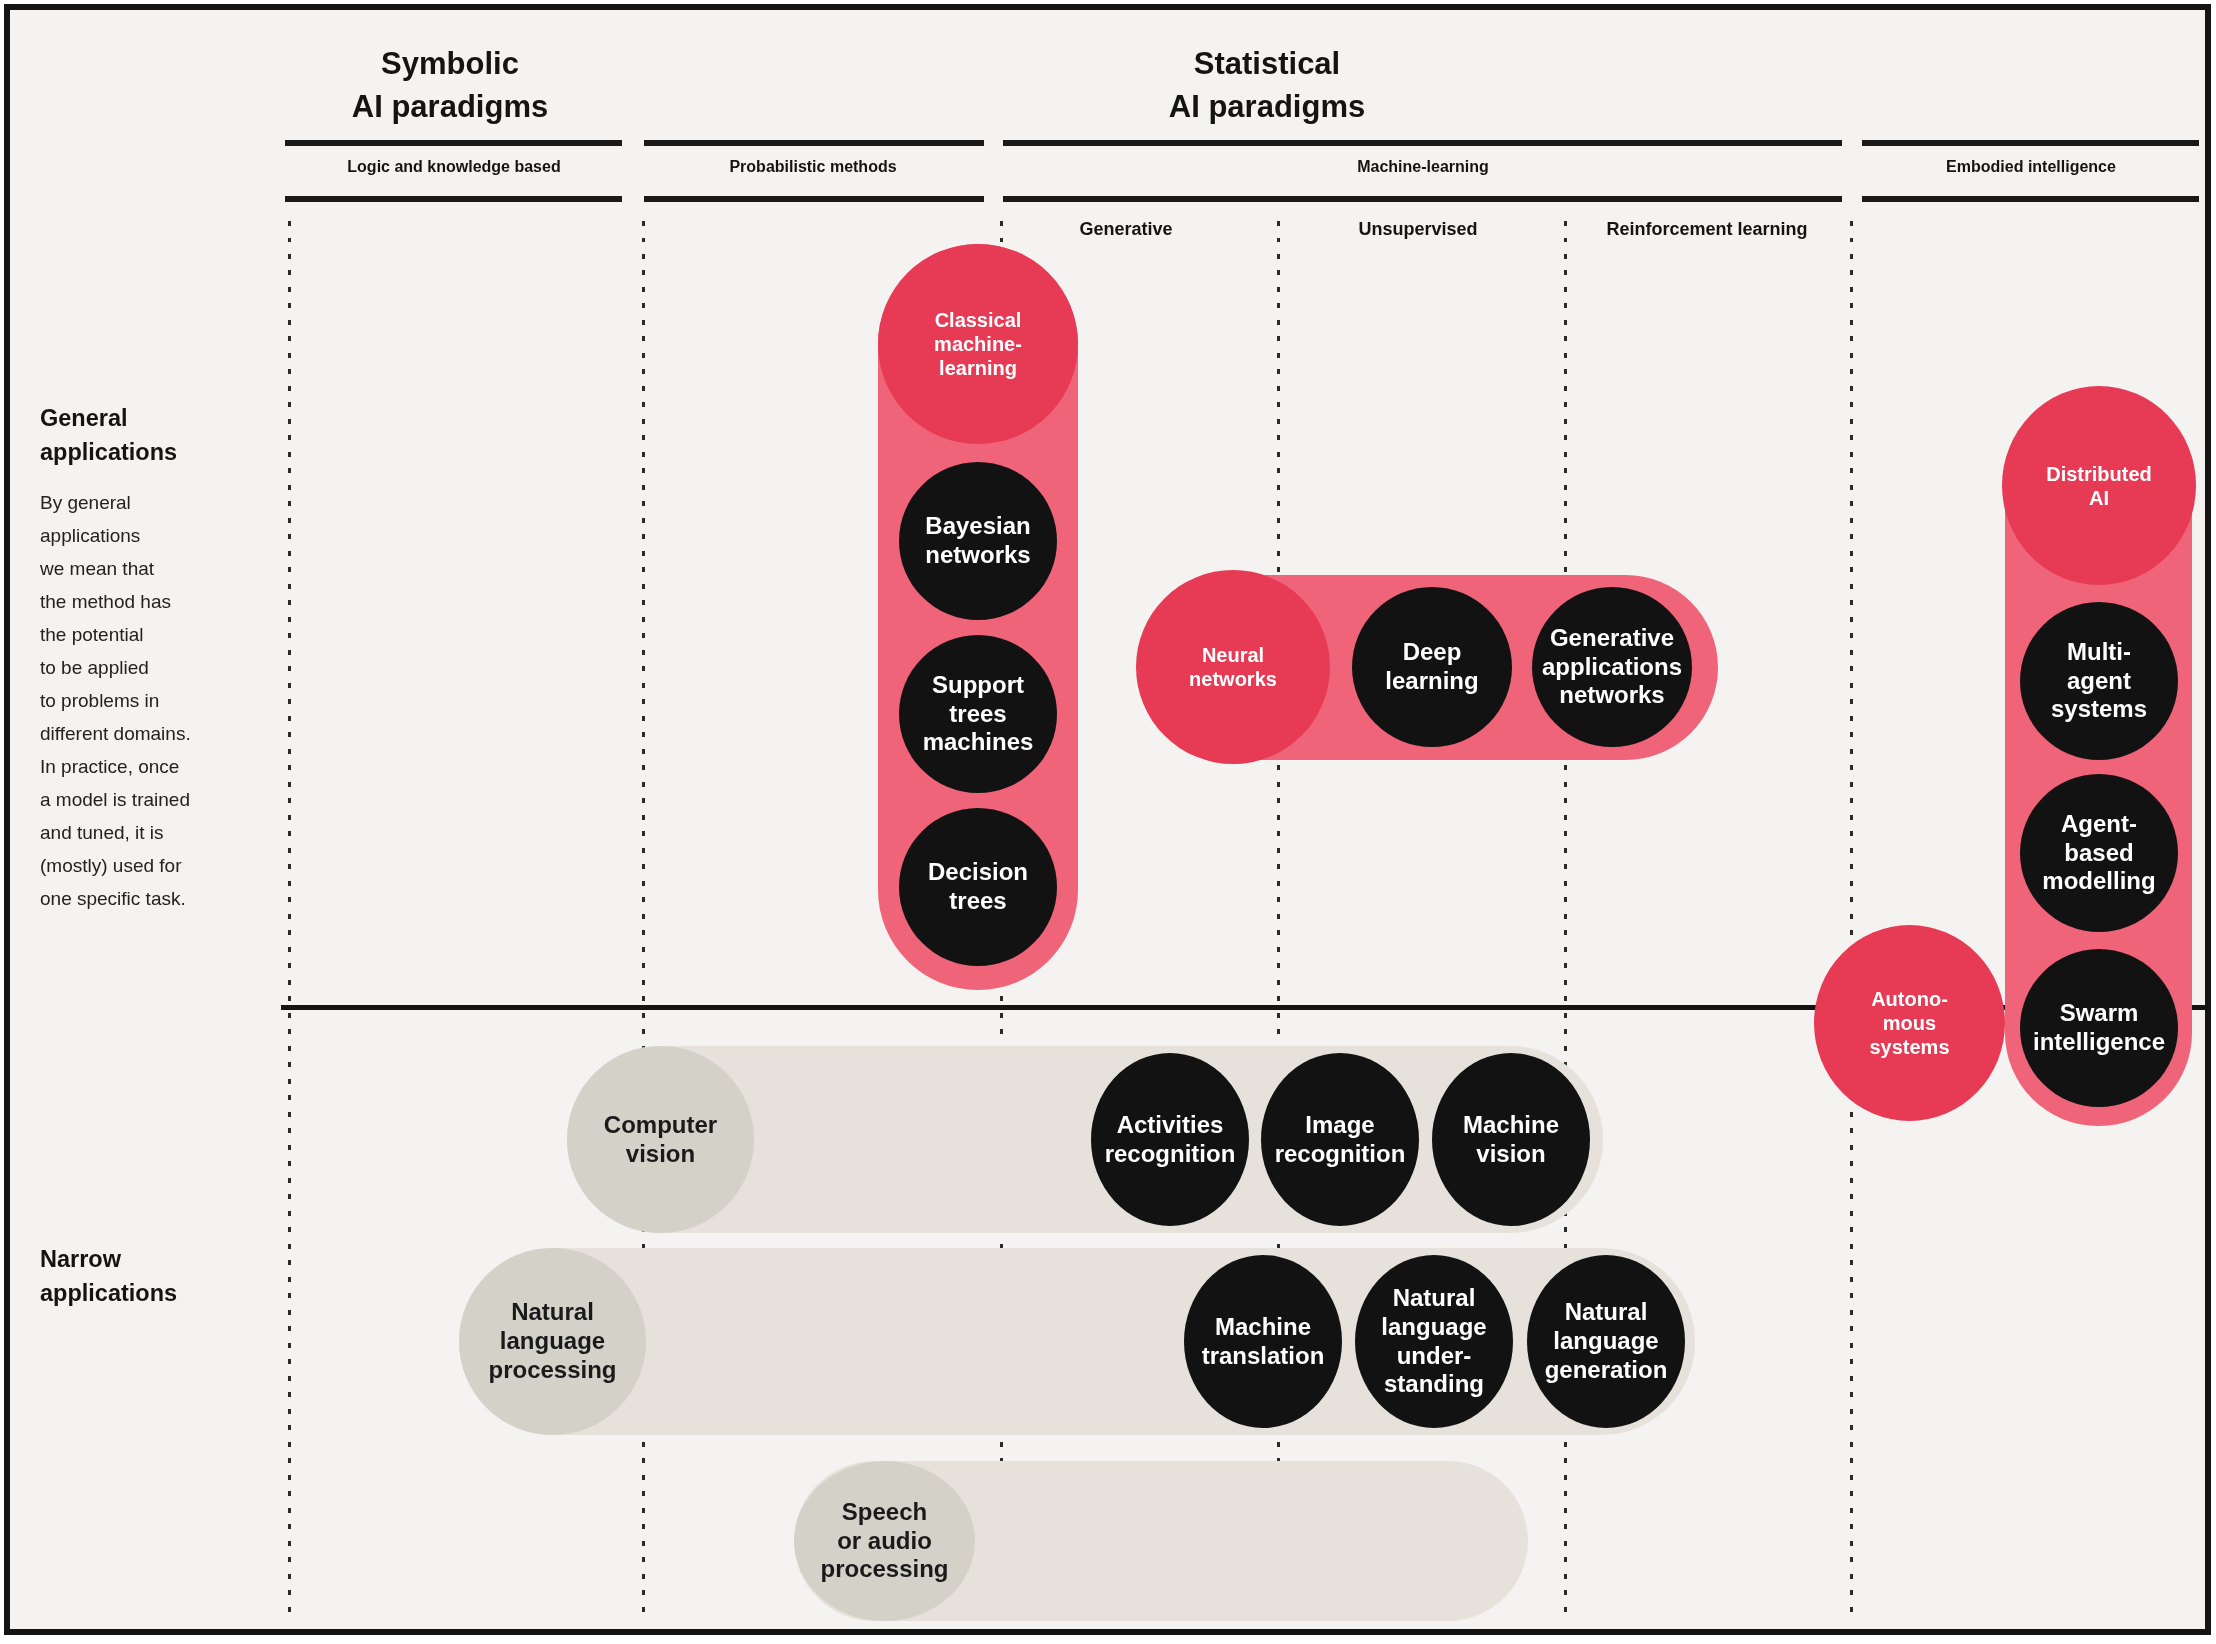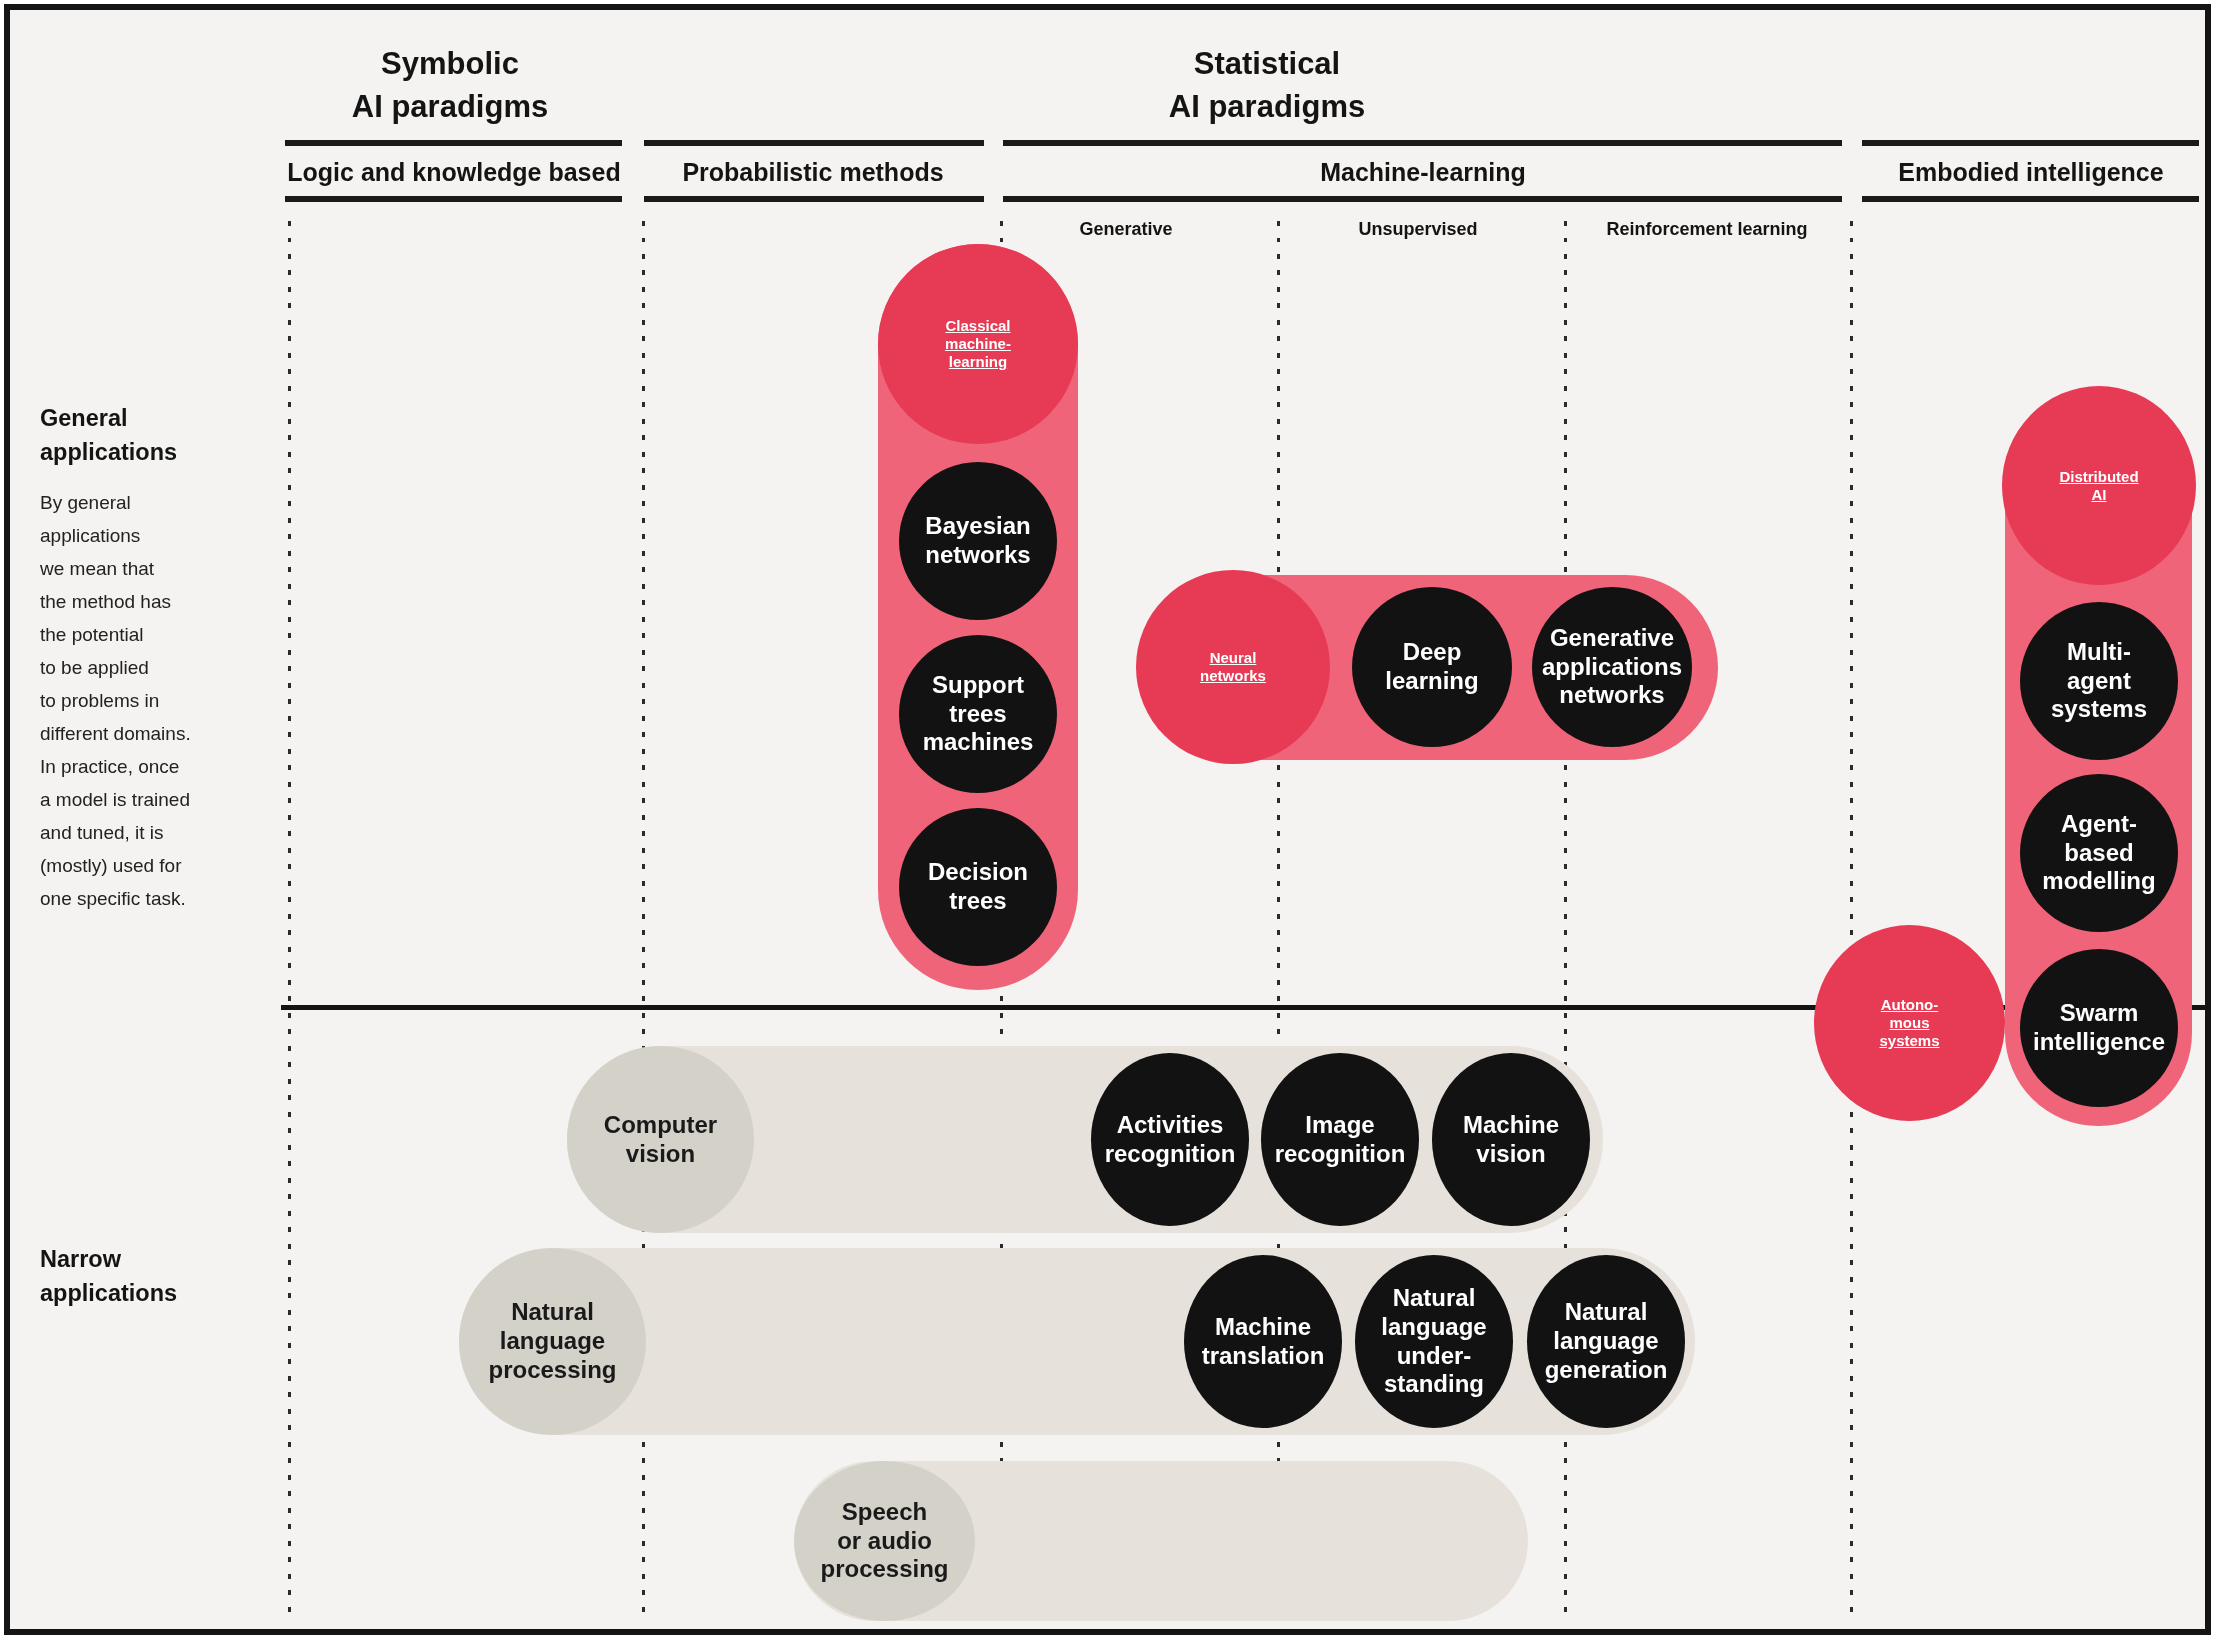--- a/index.html
+++ b/index.html
@@ -4,29 +4,29 @@
 <style>
   html,body{margin:0;padding:0;background:#ffffff;}
   body{width:2216px;height:1644px;position:relative;font-family:"Liberation Sans",sans-serif;}
   #frame{position:absolute;left:4.3px;top:4.3px;width:2195px;height:1619px;border:6.4px solid #141414;background:#f4f3f1;}
   .rule{position:absolute;height:5.9px;background:#1a1a1a;}
   .dotline{position:absolute;width:3.2px;background:repeating-linear-gradient(to bottom,#2a2a2a 0 4.8px,transparent 4.8px 16.5px);z-index:1;}
   .divider{position:absolute;height:5.3px;background:#141414;z-index:1;}
   .pill{position:absolute;z-index:2;}
   .node{position:absolute;z-index:3;border-radius:50%;display:flex;align-items:center;justify-content:center;
         text-align:center;white-space:pre-line;font-weight:bold;font-size:24px;line-height:1.2;}
-  .node.red{background:#e63a55;color:#ffffff;font-size:15px;text-decoration:underline;}
+  .node.red{background:#e63a55;color:#ffffff;font-size:20px;}
   .node.black{background:#121212;color:#ffffff;}
   .node.gray{background:#d4d1c9;color:#1a1a1a;}
   .pill.pink{background:#ef6478;}
   .pill.beige{background:#e6e2db;}
   .bigheader{position:absolute;transform:translateX(-50%);text-align:center;font-weight:bold;
              font-size:31px;line-height:43px;color:#141414;white-space:pre-line;z-index:4;}
   .colhead{position:absolute;transform:translateX(-50%);text-align:center;font-weight:bold;
-           font-size:25px;color:#141414;white-space:nowrap;z-index:4;}
+           font-size:16px;color:#141414;white-space:nowrap;z-index:4;}
   .subhead{position:absolute;transform:translateX(-50%);text-align:center;font-weight:bold;
            font-size:18px;color:#141414;white-space:nowrap;z-index:4;}
   .sidetitle{position:absolute;font-weight:bold;font-size:23.5px;line-height:34px;color:#141414;
              white-space:pre-line;z-index:4;}
   .sidebody{position:absolute;font-size:19px;line-height:33px;color:#222222;white-space:pre-line;z-index:4;}
 </style>
 </head>
 <body>
 
 <div id="frame"></div>

